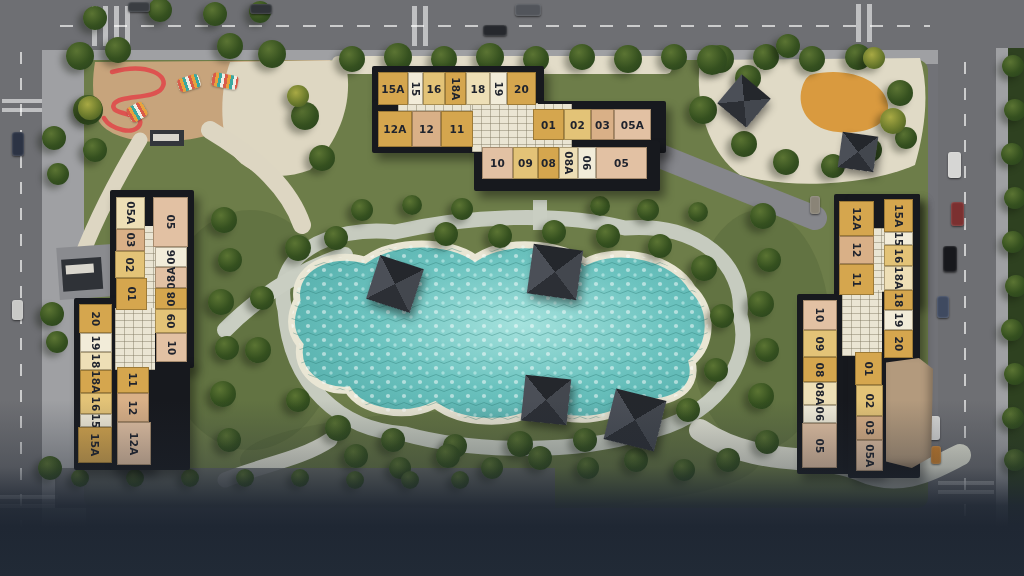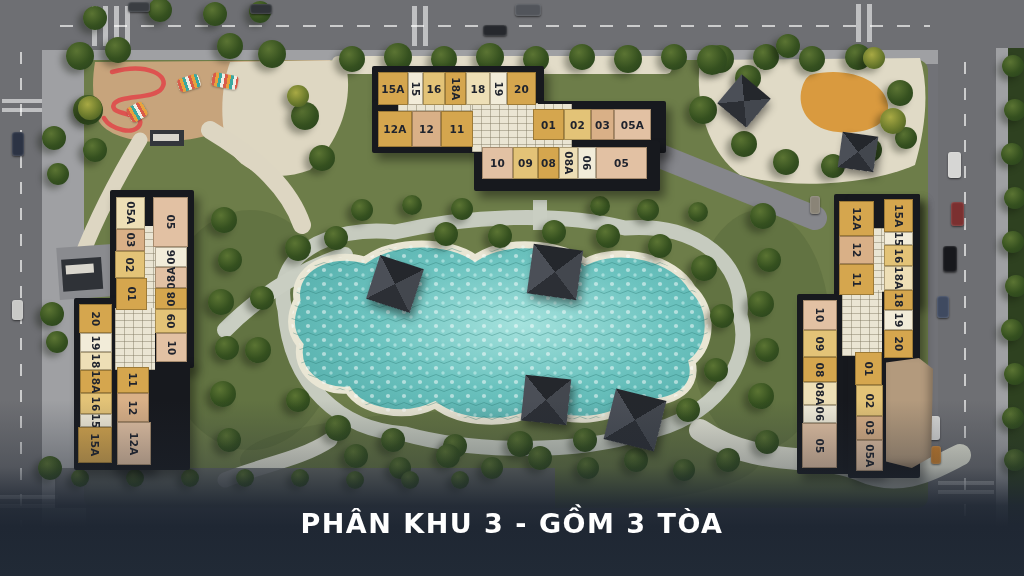--- a/index.html
+++ b/index.html
@@ -468,14 +468,13 @@
           <span>05A</span>
         </div>
       </div>
   </div>
 
   <div class="mat" style="left:178px;top:76px;width:22px;height:14px;transform:rotate(-18deg);"></div>
   <div class="mat" style="left:212px;top:74px;width:26px;height:14px;transform:rotate(10deg);"></div>
   <div class="mat" style="left:128px;top:104px;width:18px;height:16px;transform:rotate(-30deg);"></div>
 
   <div id="fade"></div>
-  <div id="caption">PHÂN KHU 3 - GỒM 3 TÒA</div>
 </div>
 
 </body></html>

